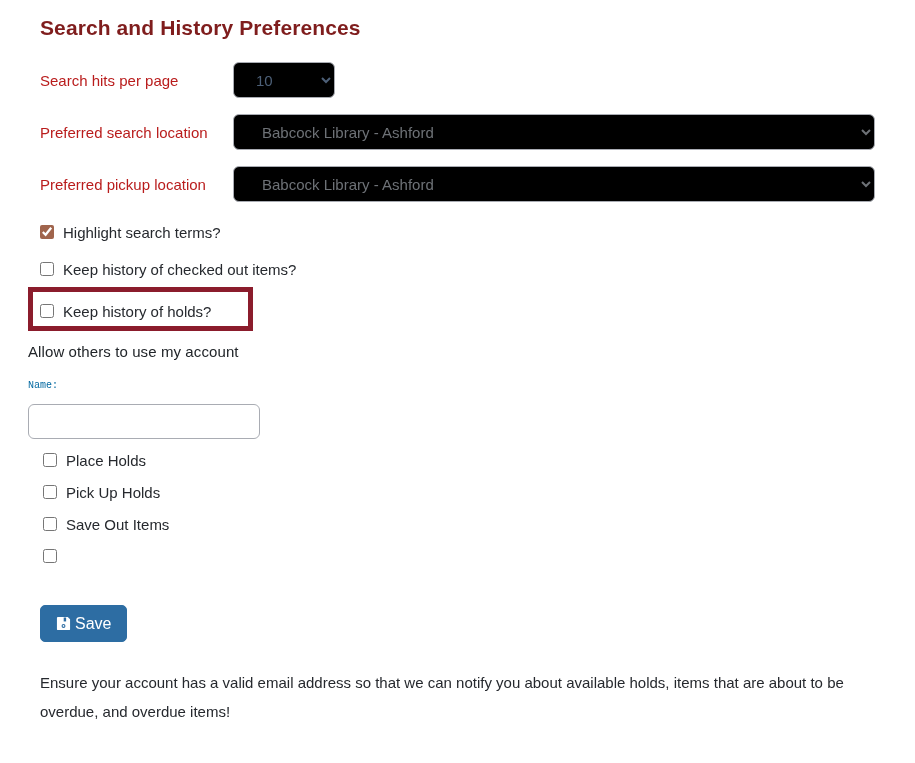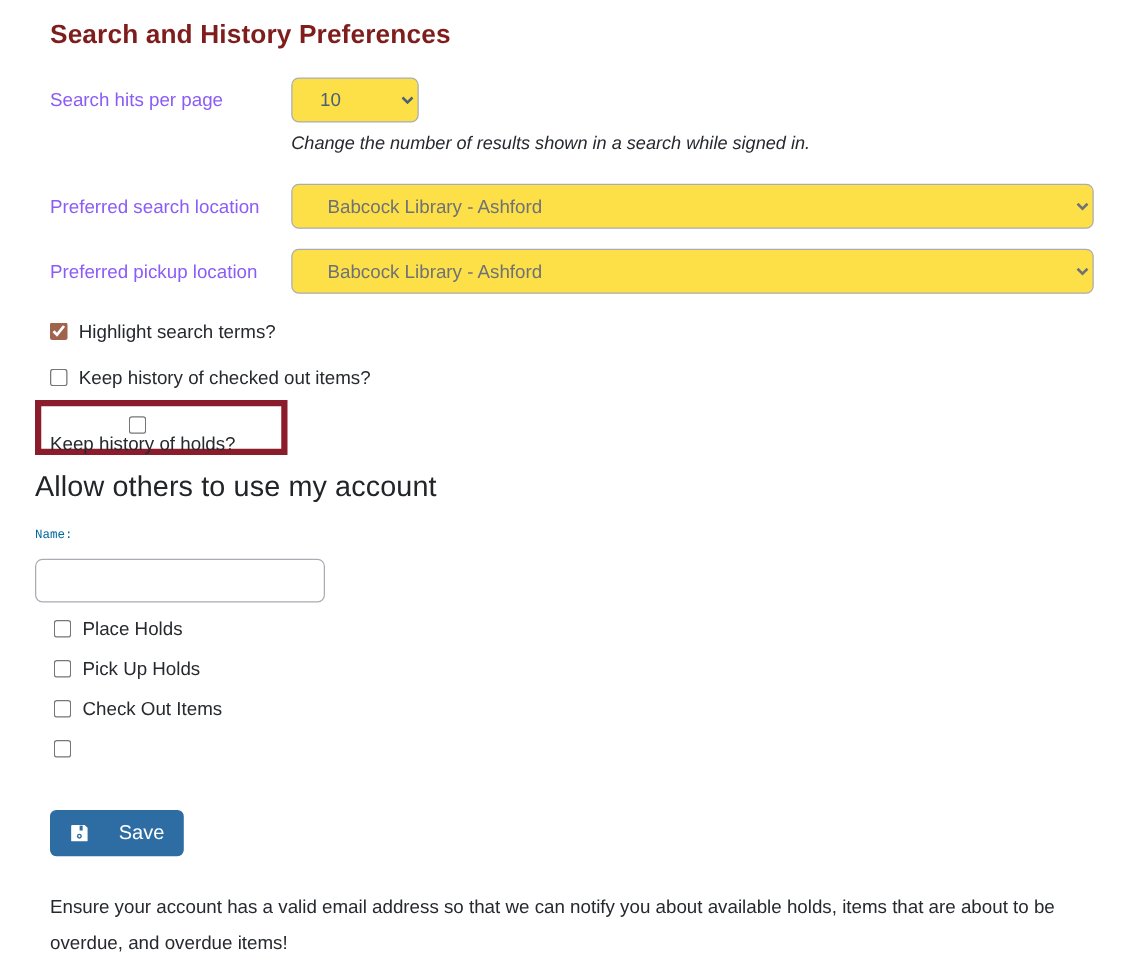--- a/index.html
+++ b/index.html
@@ -23,29 +23,29 @@
   }
   .form-row {
     display: flex;
     align-items: center;
     margin-bottom: 16px;
   }
   .form-label {
     width: 193px;
     flex: 0 0 193px;
     font-size: 15px;
-    color: #8b5cf6;
+    color: #b91c1c;
   }
   select {
     font-family: "Liberation Sans", sans-serif;
     font-size: 15px;
     height: 36px;
     border: 1px solid #a9acb3;
     border-radius: 6px;
-    background: #fde047;
+    background: #000000;
     outline: none;
   }
   select.hits-select {
     width: 102px;
     color: #4d6078;
     padding-left: 18px;
   }
   select.location-select {
     width: 724px;
     color: #6e7277;
@@ -73,23 +73,23 @@
     accent-color: #a0644c;
     flex: 0 0 14px;
   }
   .group-one { margin-top: 19px; }
   .annotation-box {
     display: inline-block;
     border: 5px solid #8b1c2c;
     margin: -8px 0 2px -12px;
     padding: 8px 37px 4px 7px;
   }
-  .annotation-box .checkbox-row { margin-bottom: 0; flex-direction: column; }
+  .annotation-box .checkbox-row { margin-bottom: 0; }
   h2.section-title {
-    font-size: 23px;
+    font-size: 15px;
     font-weight: 400;
     color: #212529;
     margin: 10px 0 20px -12px;
     letter-spacing: 0.1px;
   }
   .name-label {
     display: block;
     font-size: 10px;
     color: #0369a1;
     margin: 0 0 13px -12px;
@@ -105,21 +105,21 @@
     font-family: "Liberation Sans", sans-serif;
     font-size: 15px;
     padding: 0 10px;
     outline: none;
   }
   .group-two { margin: 10px 0 0 -12px; }
   .group-two .checkbox-row { margin-bottom: 10px; padding-left: 15px; }
   button.save-button {
     display: inline-flex;
     align-items: center;
-    gap: 24px;
+    gap: 4px;
     margin-top: 28px;
     height: 37px;
     padding: 0 15px;
     background: #2d6da3;
     color: #ffffff;
     border: 1px solid #2d6da3;
     border-radius: 5px;
     font-family: "Liberation Sans", sans-serif;
     font-size: 16px;
     cursor: pointer;
@@ -138,21 +138,20 @@
 <div class="page">
 
   <h1 class="page-title">Search and History Preferences</h1>
 
   <div class="form-row">
     <span class="form-label">Search hits per page</span>
     <select class="hits-select">
       <option>10</option>
     </select>
   </div>
-  <div class="help-text">Change the number of results shown in a search while signed in.</div>
 
   <div class="form-row">
     <span class="form-label">Preferred search location</span>
     <select class="location-select">
       <option>Babcock Library - Ashford</option>
     </select>
   </div>
 
   <div class="form-row">
     <span class="form-label">Preferred pickup location</span>
@@ -187,21 +186,21 @@
     <label class="checkbox-row">
       <input type="checkbox" style="">
       <span>Place Holds</span>
     </label>
     <label class="checkbox-row">
       <input type="checkbox" style="">
       <span>Pick Up Holds</span>
     </label>
     <label class="checkbox-row">
       <input type="checkbox" style="">
-      <span>Check Out Items</span>
+      <span>Save Out Items</span>
     </label>
     <label class="checkbox-row">
       <input type="checkbox" style="">
     </label>
   </div>
 
   <button class="save-button">
     <span style="display:inline-flex;">
       <svg width="15" height="15" viewBox="0 0 16 16" aria-hidden="true">
         <path fill="#ffffff" d="M2 1 h10.5 L15 3.5 V14 a1 1 0 0 1 -1 1 H2 a1 1 0 0 1 -1 -1 V2 a1 1 0 0 1 1 -1 z"></path>

